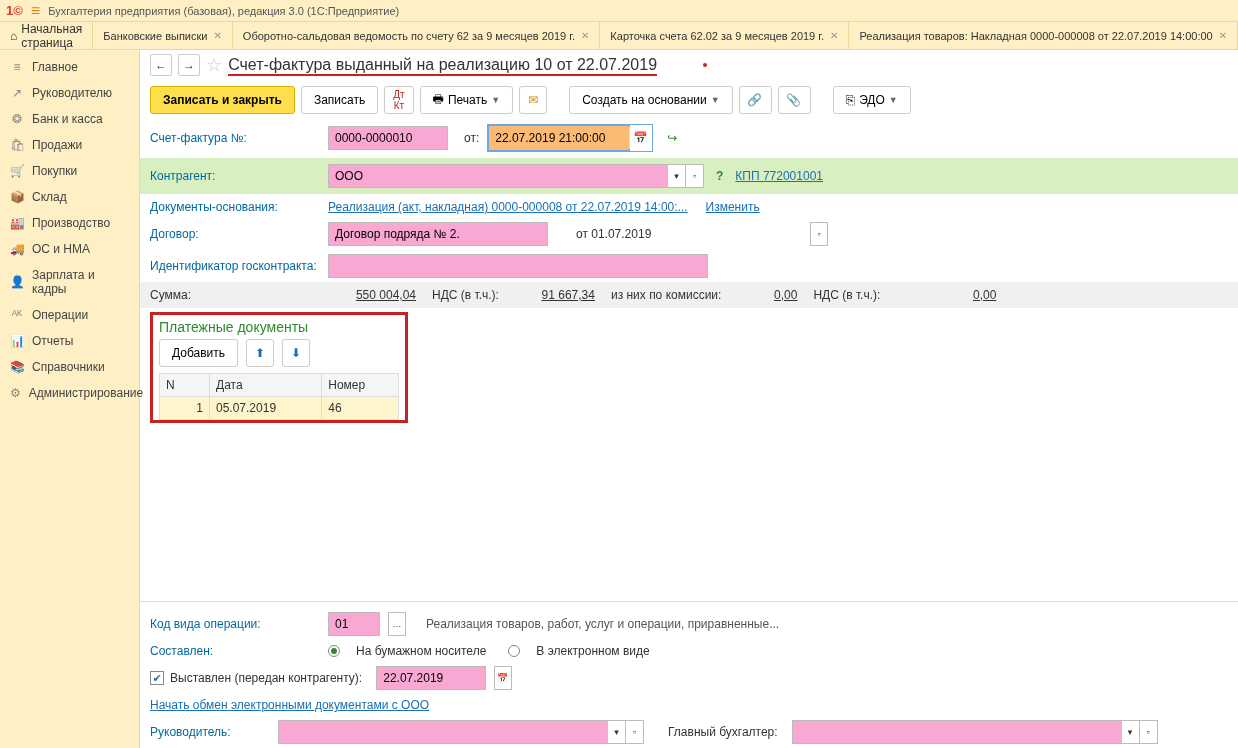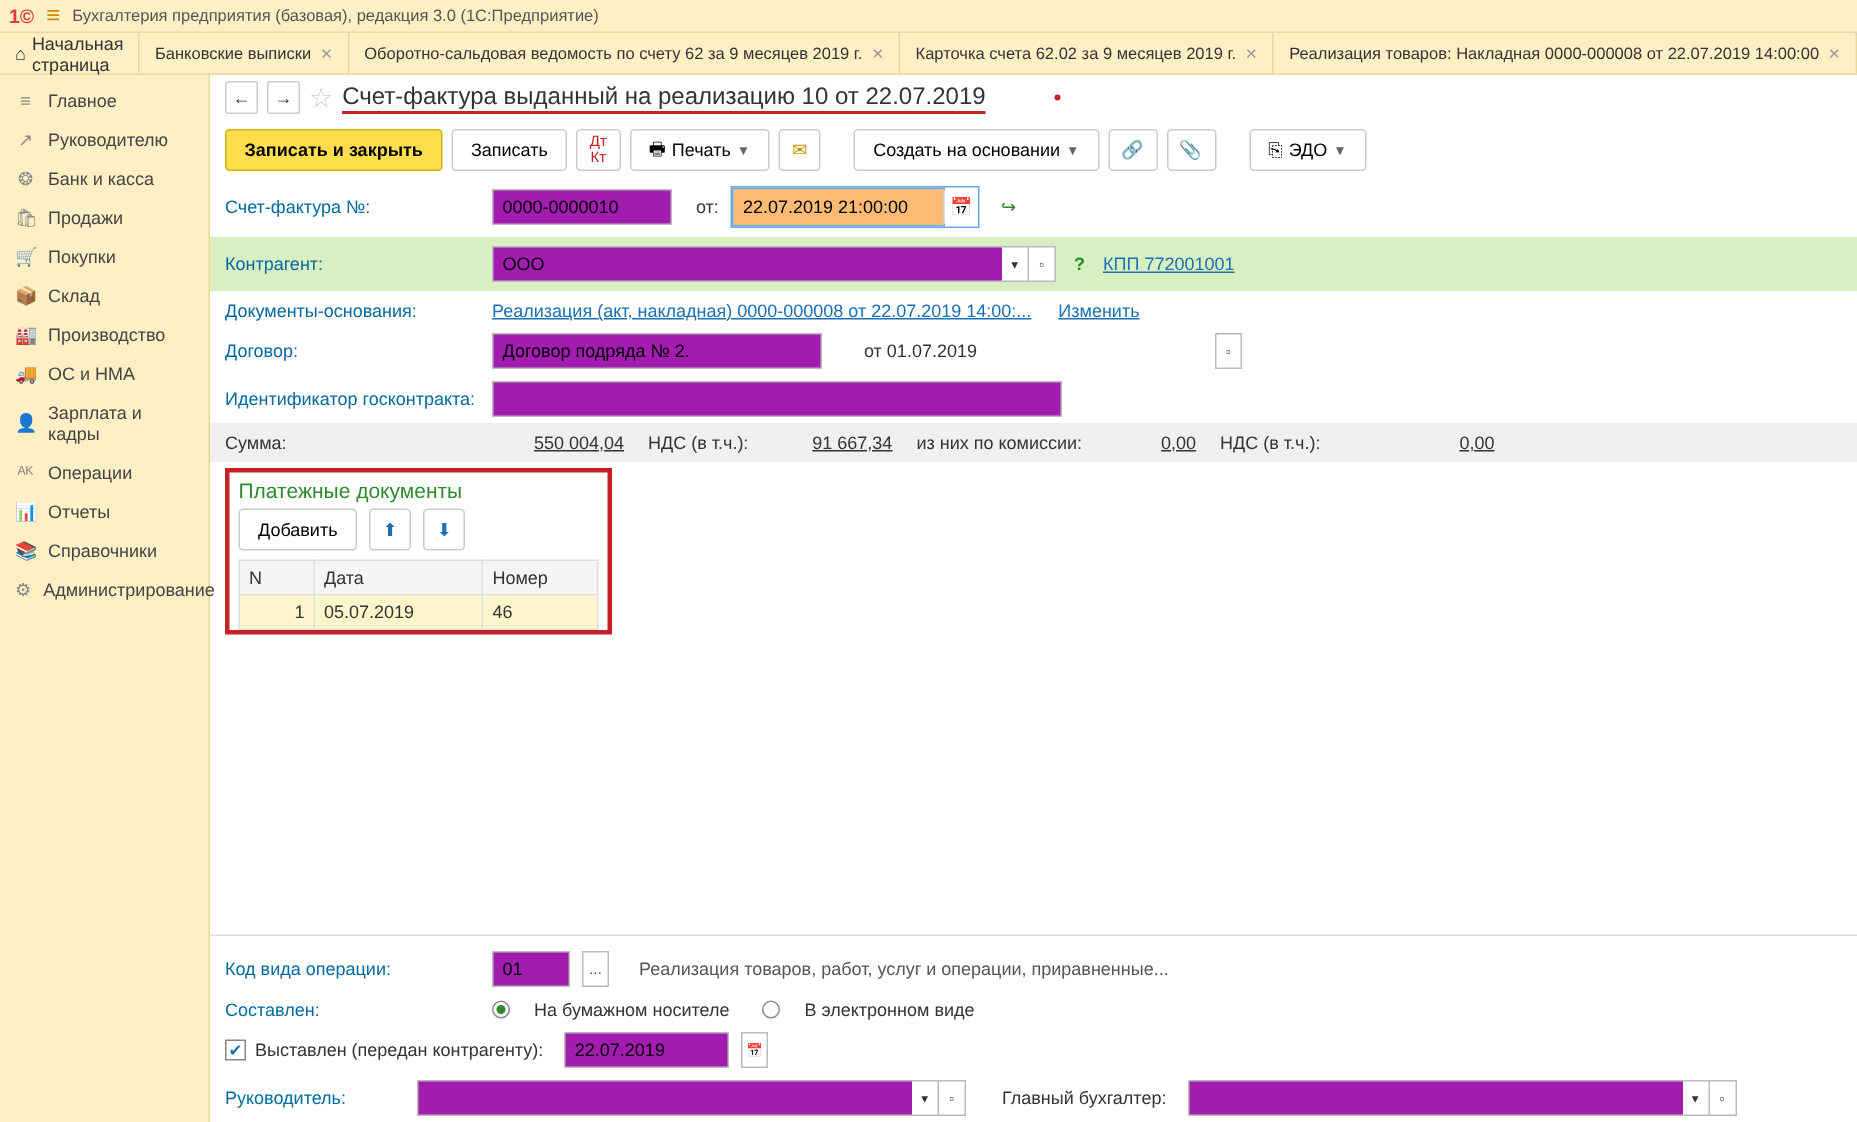--- a/index.html
+++ b/index.html
@@ -24,21 +24,21 @@
 .star { color: #ccc; font-size: 18px; }
 .pagetitle { font-size: 16px; font-weight: 500; position: relative; }
 .underline-red { position: absolute; bottom: -2px; left: 0; right: 0; height: 2px; background: #c52323; }
 .toolbar { display: flex; align-items: center; gap: 6px; padding: 6px 10px; flex-wrap: wrap; }
 .btn { border: 1px solid #ccc; background: #fff; padding: 5px 12px; border-radius: 3px; cursor: pointer; font-size: 12px; display: flex; align-items: center; gap: 4px; height: 28px; }
 .btn.primary { background: #ffde4d; border-color: #d4b300; font-weight: bold; }
 .btn.iconbtn { padding: 5px 8px; }
 .caret { font-size: 9px; color: #666; }
 .form-row { display: flex; align-items: center; padding: 4px 10px; gap: 8px; }
 .form-label { width: 170px; color: #0369a1; }
-.input { border: 1px solid #bbb; padding: 3px 6px; height: 24px; font-size: 12px; background: #a21caf; }
+.input { border: 1px solid #bbb; padding: 3px 6px; height: 24px; font-size: 12px; background: #f9a8d4; }
 .input.num { width: 120px; }
 .input.date { width: 140px; }
 .input.wide { width: 340px; }
 .input.contract { width: 220px; }
 .date-highlight { background: #fdba74; outline: 1px solid #6aa8e8; }
 .date-group { display: flex; align-items: center; border: 1px solid #6aa8e8; padding: 1px; }
 .date-group .input { border: none; }
 .cal-btn { width: 22px; height: 22px; display: flex; align-items: center; justify-content: center; cursor: pointer; border-left: 1px solid #ddd; }
 .row-green { background: #d8efc2; margin: 2px 0; padding: 6px 10px; }
 .link { color: #1a6fb5; text-decoration: underline; cursor: pointer; }
@@ -325,20 +325,23 @@
         </div>
         <div class="form-row">
           <label class="checkbox">
             <span class="box">✔</span>
             <span>Выставлен (передан контрагенту):</span>
           </label>
           <input class="input" style="width: 110px; margin-left: 6px;" value="22.07.2019">
           <div class="selbtn" style="border:1px solid #bbb">📅</div>
         </div>
         <div class="form-row">
+          <span class="link">Начать обмен электронными документами с ООО</span>
+        </div>
+        <div class="form-row">
           <span class="form-label" style="width:120px">Руководитель:</span>
           <div class="selectwrap">
             <input class="input" style="width: 330px;">
             <div class="selbtn">▾</div>
             <div class="selbtn">▫</div>
           </div>
           <span style="margin-left:16px">Главный бухгалтер:</span>
           <div class="selectwrap" style="margin-left:6px">
             <input class="input" style="width: 330px;">
             <div class="selbtn">▾</div>

